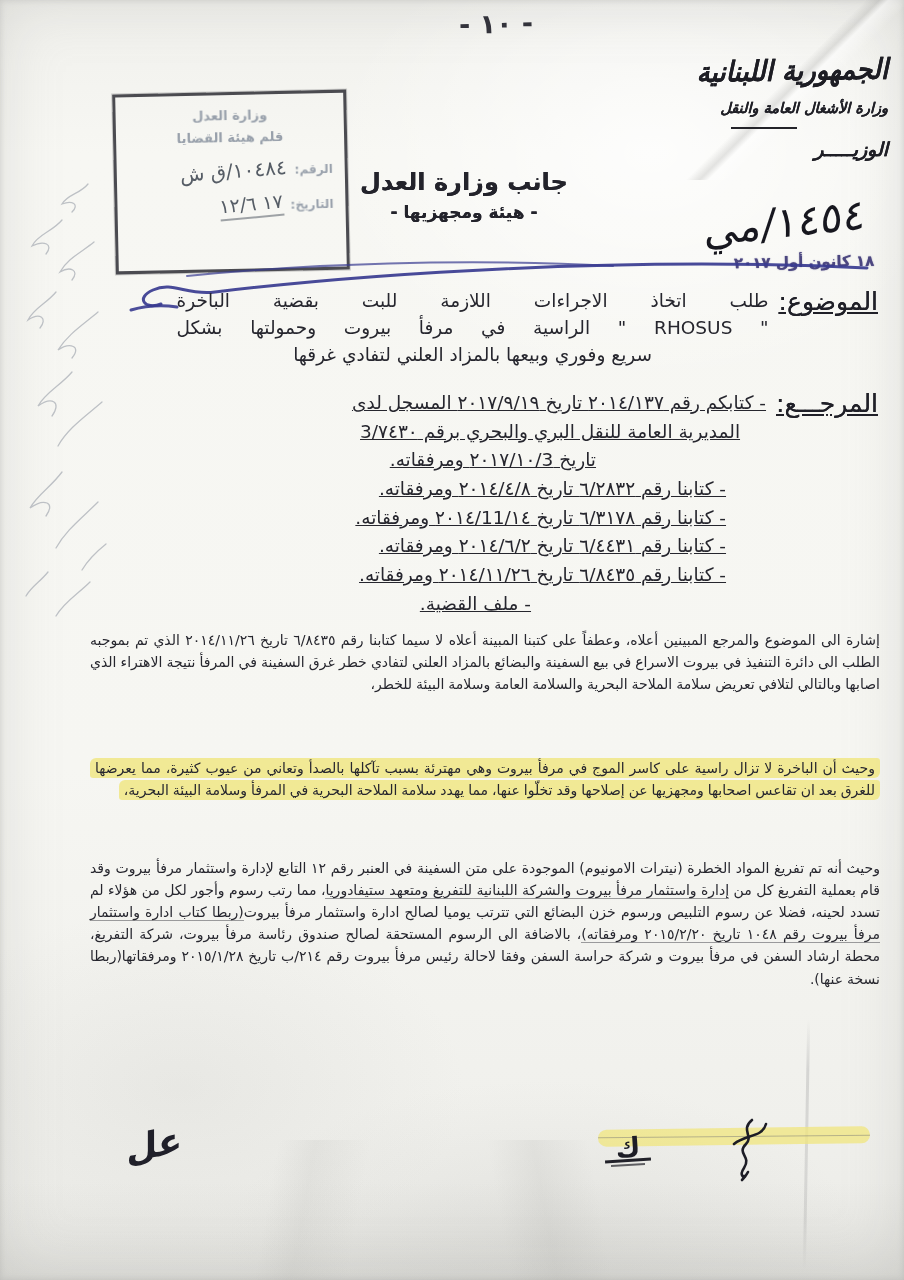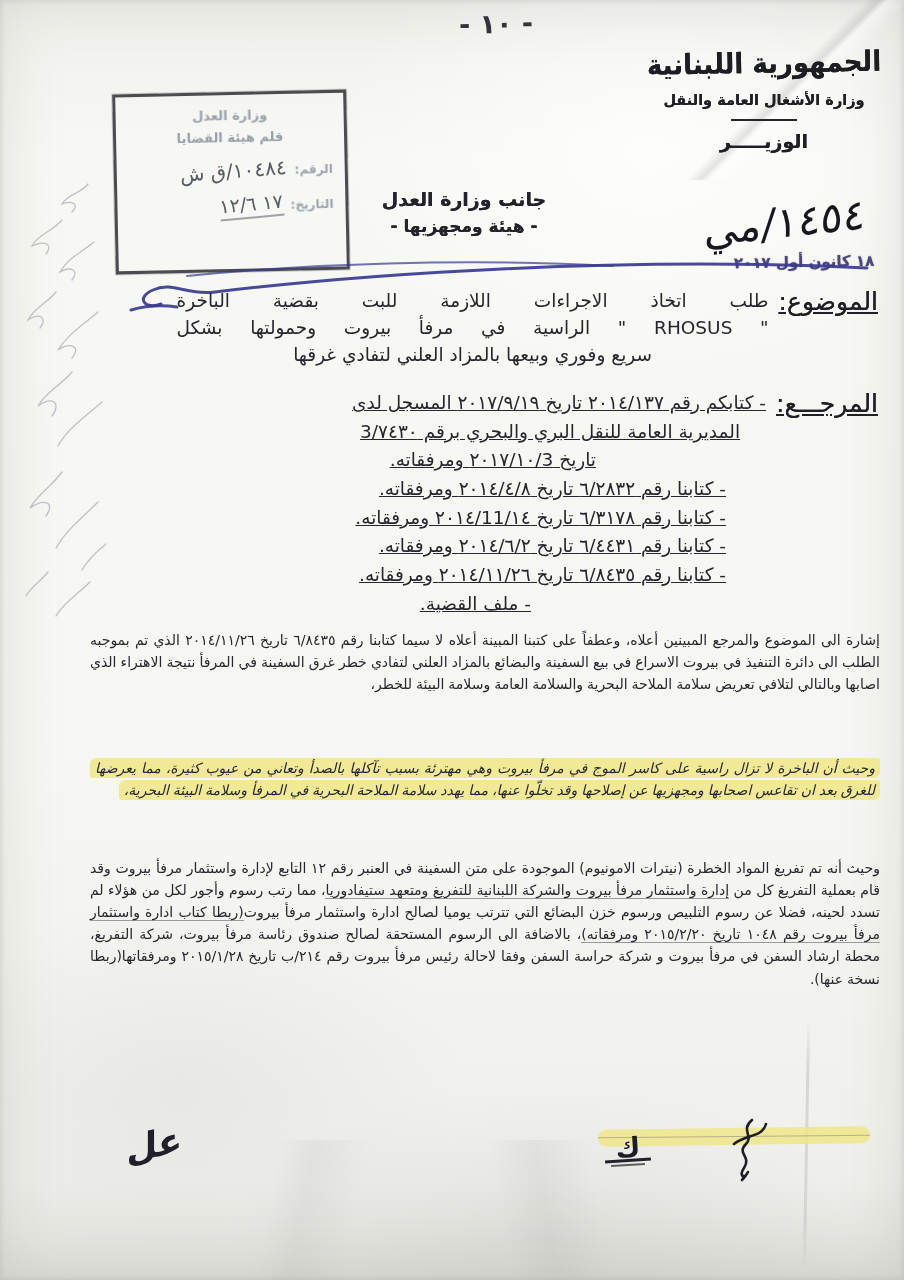--- a/index.html
+++ b/index.html
@@ -21,21 +21,21 @@
     background:linear-gradient(180deg,transparent, rgba(140,140,142,.28) 20%, rgba(140,140,142,.22) 80%, transparent);}
   .crease-bottom{left:0;bottom:0;width:100%;height:140px;
     background:
      linear-gradient(100deg, transparent 30%, rgba(170,170,166,.14) 34%, transparent 40%),
      linear-gradient(80deg, transparent 55%, rgba(170,170,166,.16) 60%, transparent 66%),
      linear-gradient(0deg, rgba(165,165,160,.18), transparent 70%);}
   
   .page-num{top:8px;left:386px;width:220px;text-align:center;font-size:27px;font-weight:bold;
     color:#33333b;letter-spacing:10px;transform:rotate(-1.5deg);}
   
-  .letterhead{top:48px;right:16px;width:248px;text-align:center;}
+  .letterhead{top:56px;right:16px;width:248px;text-align:right;font-style:italic;}
   .lh-republic{font-size:26px;font-weight:bold;white-space:nowrap;transform:rotate(-1deg) scaleY(1.08);
     text-shadow:0 0 .6px #1c1c22;color:#1d1d24;}
   .lh-ministry{margin-top:14px;font-size:14.5px;font-weight:bold;white-space:nowrap;color:#202027;
     text-shadow:0 0 .4px #202027;}
   .lh-divider{width:66px;border-top:2px solid #24242a;margin:11px auto 9px;}
   .lh-minister{font-size:19px;font-weight:bold;letter-spacing:1px;color:#1f1f26;text-shadow:0 0 .4px #1f1f26;}
   .hand-ref{top:198px;right:38px;font-size:42px;color:#17171f;transform:rotate(-6deg) skewX(-8deg);
     font-weight:500;}
   .date-stamp{top:253px;right:30px;font-size:15px;font-weight:bold;color:#4c4780;letter-spacing:2px;
     text-shadow:0 0 1.2px rgba(76,71,128,.8);transform:rotate(-1deg);}
@@ -44,36 +44,36 @@
     border:3px solid rgba(45,45,52,.85);box-shadow:0 0 0 1px rgba(45,45,52,.2);
     padding:10px 12px;box-sizing:border-box;text-align:center;}
   .stamp-faint{color:#98a0ab;font-size:13px;font-weight:bold;filter:blur(.5px);line-height:1.7;}
   .stamp-row{display:flex;direction:rtl;align-items:center;gap:8px;margin-top:10px;}
   .stamp-label{color:#9aa2ad;font-size:12px;font-weight:bold;filter:blur(.5px);white-space:nowrap;}
   .stamp-hand{color:#565d66;font-size:20px;transform:rotate(-3deg);white-space:nowrap;}
   .stamp-hand-date{color:#565d66;font-size:19px;transform:rotate(-4deg);direction:ltr;
     border-bottom:2px solid rgba(86,93,102,.55);padding-bottom:2px;white-space:nowrap;}
   
   .recipient{top:168px;left:328px;width:272px;text-align:center;font-weight:bold;color:#23232b;}
-  .recipient .l1{font-size:19px;text-shadow:0 0 .4px #23232b;margin-top:20px;}
+  .recipient .l1{font-size:24px;text-shadow:0 0 .4px #23232b;}
   .recipient .l2{font-size:17px;margin-top:6px;text-shadow:0 0 .4px #23232b;}
   
   .block{right:26px;width:762px;display:flex;direction:rtl;gap:10px;font-size:18.5px;}
   .block-label{font-weight:normal;text-decoration:underline;white-space:nowrap;font-size:25px;
     color:#202028;text-shadow:0 0 .4px #202028;}
   .block-lines{width:592px;line-height:1.47;color:#26262e;}
   .jl{text-align:justify;text-align-last:justify;}
   .ctr{text-align:center;}
   .ref-lines{line-height:1.55;text-decoration:underline;}
   .pr26{padding-right:26px;} .pr210{padding-right:170px;} .pr40{padding-right:40px;} .pr240{padding-right:235px;}
   
   .para{left:90px;width:790px;font-size:14px;line-height:1.58;text-align:justify;color:#26262e;
     word-spacing:-.5px;}
   .hl{background:rgba(240,230,125,.8);box-decoration-break:clone;-webkit-box-decoration-break:clone;
-    padding:2px 5px;border-radius:6px 3px 6px 3px;font-style:italic;}
+    padding:2px 5px;border-radius:6px 3px 6px 3px;}
   .ul-pencil{border-bottom:1.6px solid rgba(95,95,100,.6);}
   .marker-stripe{top:1128px;left:598px;width:272px;height:17px;background:rgba(240,230,125,.75);
     border-radius:9px;transform:rotate(-.8deg);}
   .pencil-line{top:1136px;left:598px;width:272px;height:1px;background:rgba(110,110,115,.45);transform:rotate(-.5deg);}
   
   .init-left{top:1124px;left:126px;font-size:36px;font-weight:bold;color:#20202a;
     transform:rotate(-10deg) skewX(-10deg);}
   .init-mid{top:1132px;left:598px;width:60px;text-align:center;color:#1d1d26;}
   .init-mid .g{font-size:27px;font-weight:bold;display:block;transform:rotate(-4deg);}
   .init-mid .bar{width:46px;border-top:3px solid #22222a;margin:-4px auto 0;transform:rotate(-4deg);}

